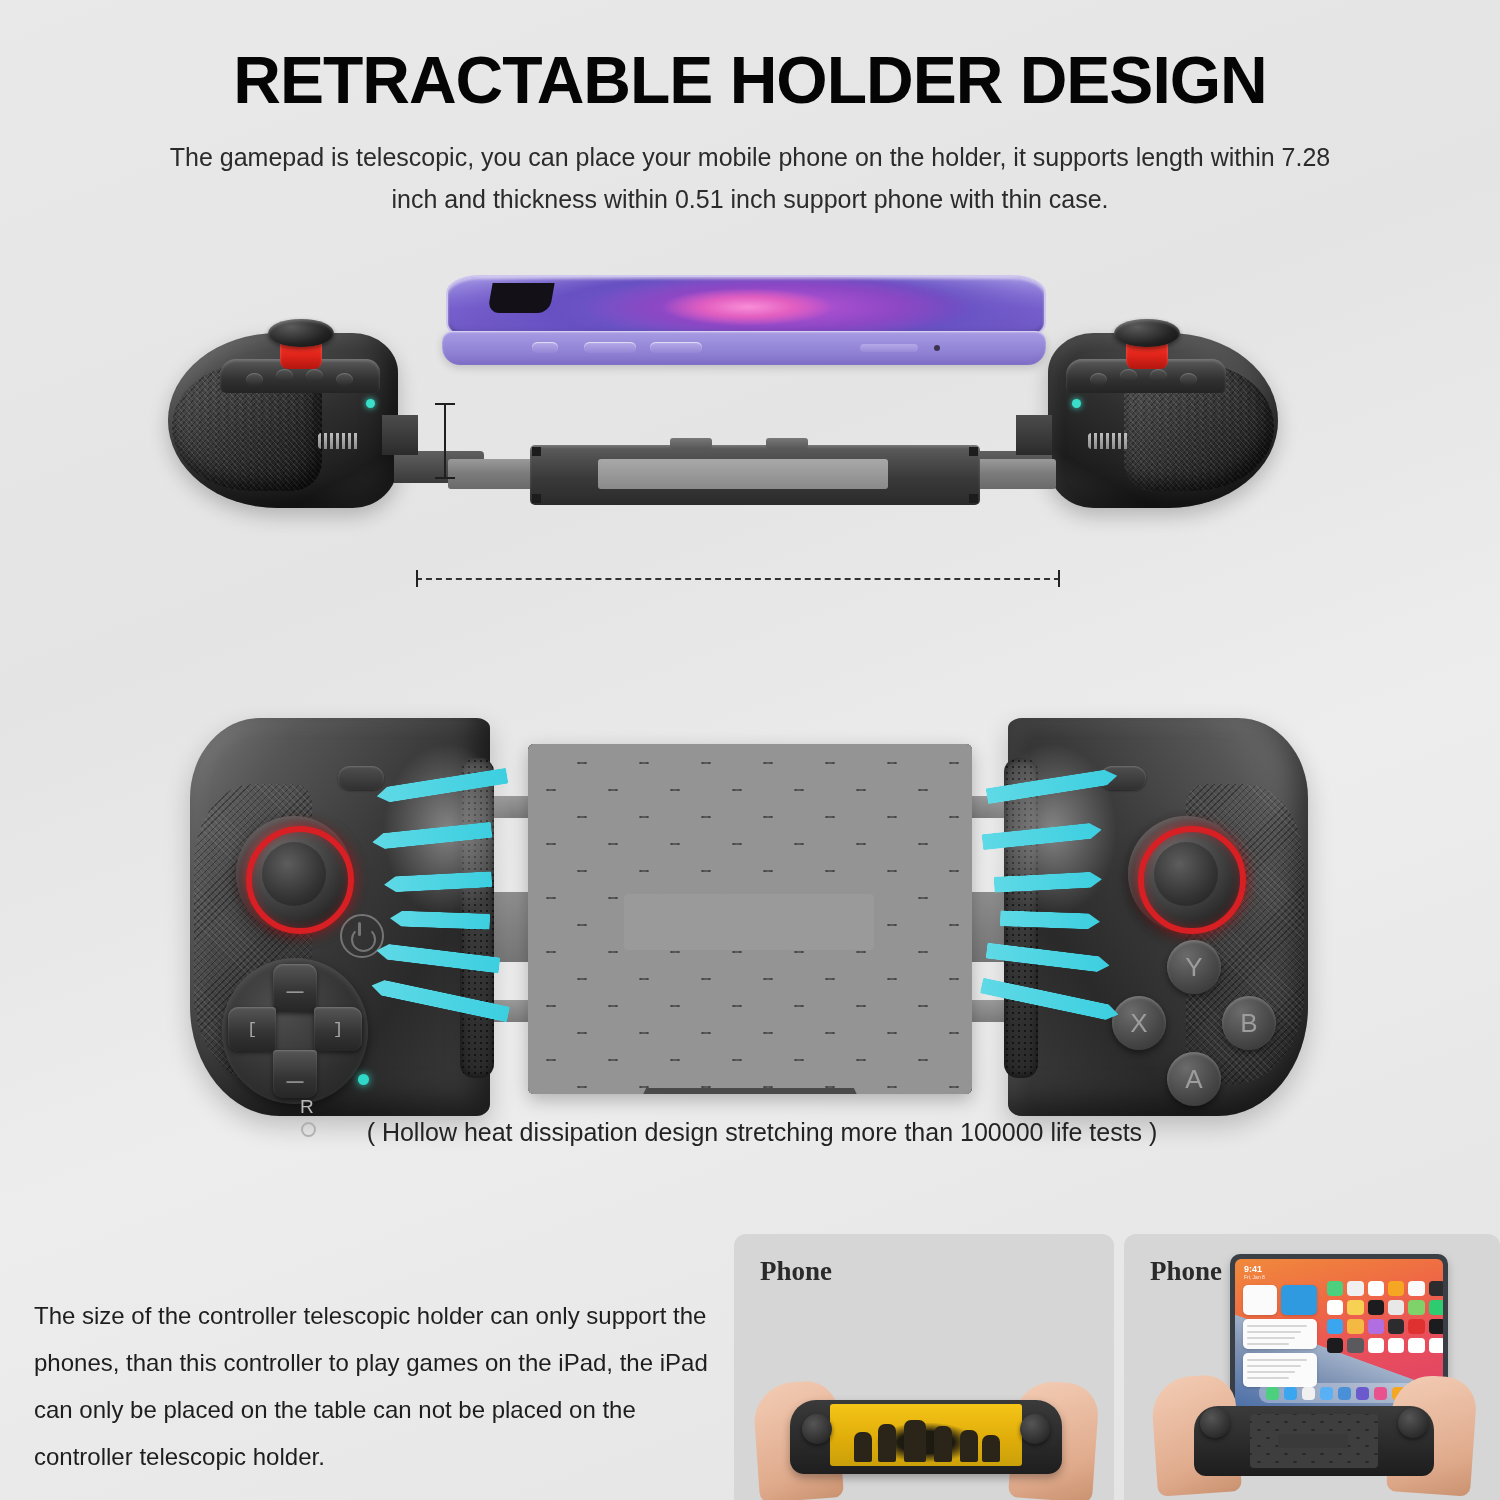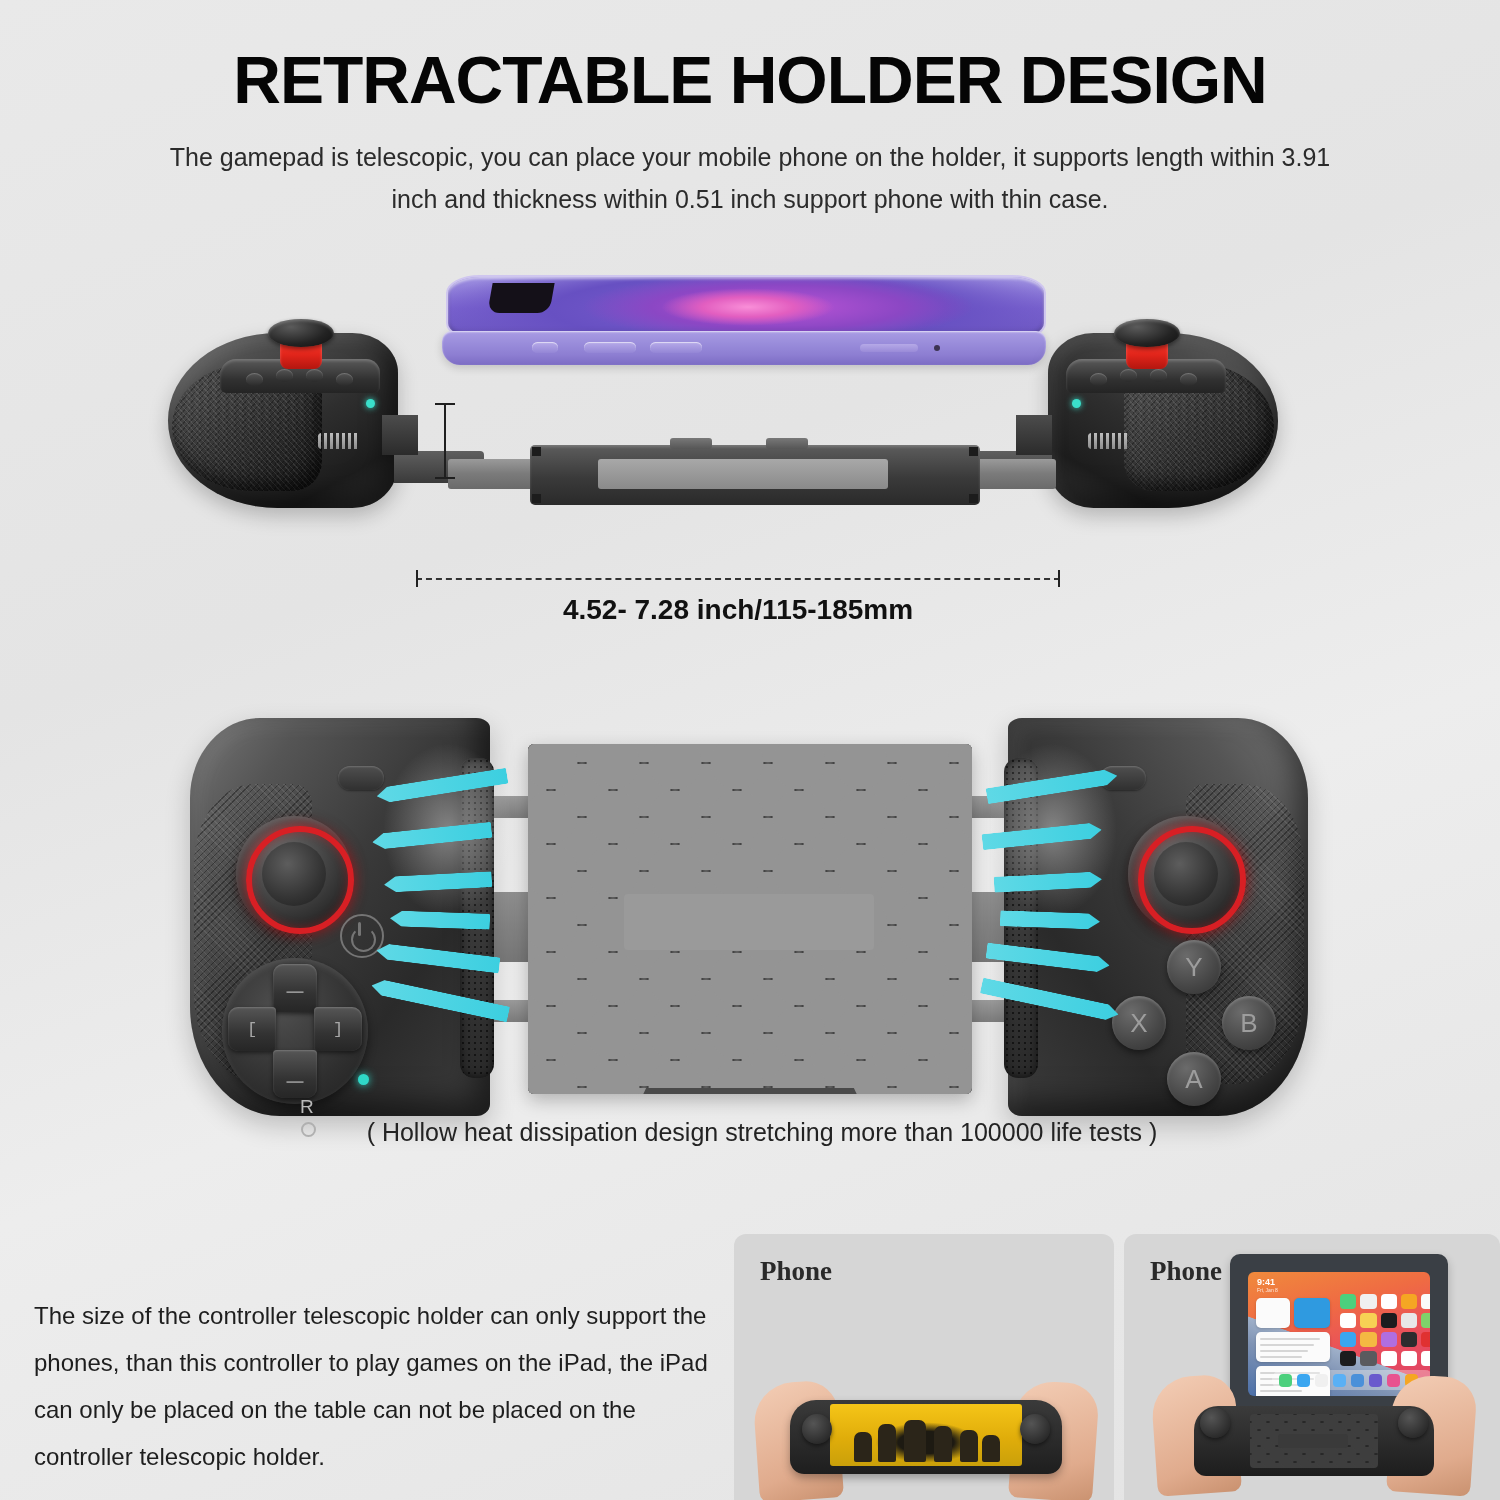--- a/index.html
+++ b/index.html
@@ -425,21 +425,21 @@
     position:absolute;width:30px;height:30px;border-radius:50%;
     background:radial-gradient(circle at 38% 32%,#555,#1b1b1b);
     box-shadow:0 2px 4px rgba(0,0,0,.5);
   }
   .mini-stick.ls{left:46px;bottom:56px;}
   .mini-stick.rs{right:46px;bottom:56px;}
 
   
   .ipad{
     position:absolute;left:106px;top:20px;width:218px;height:160px;
-    background:#3a3f45;border-radius:10px;padding:18px;box-sizing:border-box;
+    background:#3a3f45;border-radius:10px;padding:5px;box-sizing:border-box;
     box-shadow:0 4px 10px rgba(0,0,0,.22);
   }
   .ipad-screen{
     position:relative;width:100%;height:100%;border-radius:6px;overflow:hidden;
     background:
       linear-gradient(200deg,transparent 58%,#9fb0c9 58.4%,#7f93b4 72%,#4b6fa8 100%),
       linear-gradient(165deg,#f08a3c 0%,#ef6b43 32%,#e94e5c 62%,#dd4168 100%);
   }
   .ip-time{position:absolute;left:9px;top:5px;color:#fff;font-size:9px;font-weight:bold;}
   .ip-date{position:absolute;left:9px;top:15px;color:rgba(255,255,255,.85);font-size:5px;}
@@ -469,21 +469,21 @@
       radial-gradient(circle at 50% 50%,#3e3e3e 0 7px,transparent 8px) 0 0/18px 16px,
       radial-gradient(circle at 50% 50%,#3e3e3e 0 7px,transparent 8px) 9px 8px/18px 16px,
       #141414;
   }
   .tpad .hcbar{position:absolute;left:84px;top:28px;width:70px;height:14px;background:#3a3a3a;border-radius:3px;}
 </style>
 </head>
 <body>
 
 <div class="title">RETRACTABLE HOLDER DESIGN</div>
-<div class="subtitle">The gamepad is telescopic, you can place your mobile phone on the holder, it supports length within 3.91 inch and thickness within 0.51 inch support phone with thin case.</div>
+<div class="subtitle">The gamepad is telescopic, you can place your mobile phone on the holder, it supports length within 7.28 inch and thickness within 0.51 inch support phone with thin case.</div>
 
 <div class="sec1">
 
   <div class="phone">
     <div class="phone-screen">
       <div class="phone-notch"></div>
     </div>
     <div class="phone-body">
       <div class="pbtn s"></div>
       <div class="pbtn m1"></div>
@@ -546,21 +546,20 @@
   </div>
 
   <div class="thick-line"></div>
   <div class="thick-label">
   </div>
 
   <div class="dim">
     <div class="line"></div>
     <div class="cap a"></div>
     <div class="cap b"></div>
-    <div class="txt">4.52- 7.28 inch/115-185mm</div>
   </div>
 </div>
 
 <div class="sec2">
 
   <div class="railseg a"></div>
   <div class="railseg b"></div>
   <div class="railseg c"></div>
   <div class="railseg d"></div>
   <div class="railseg e"></div>

